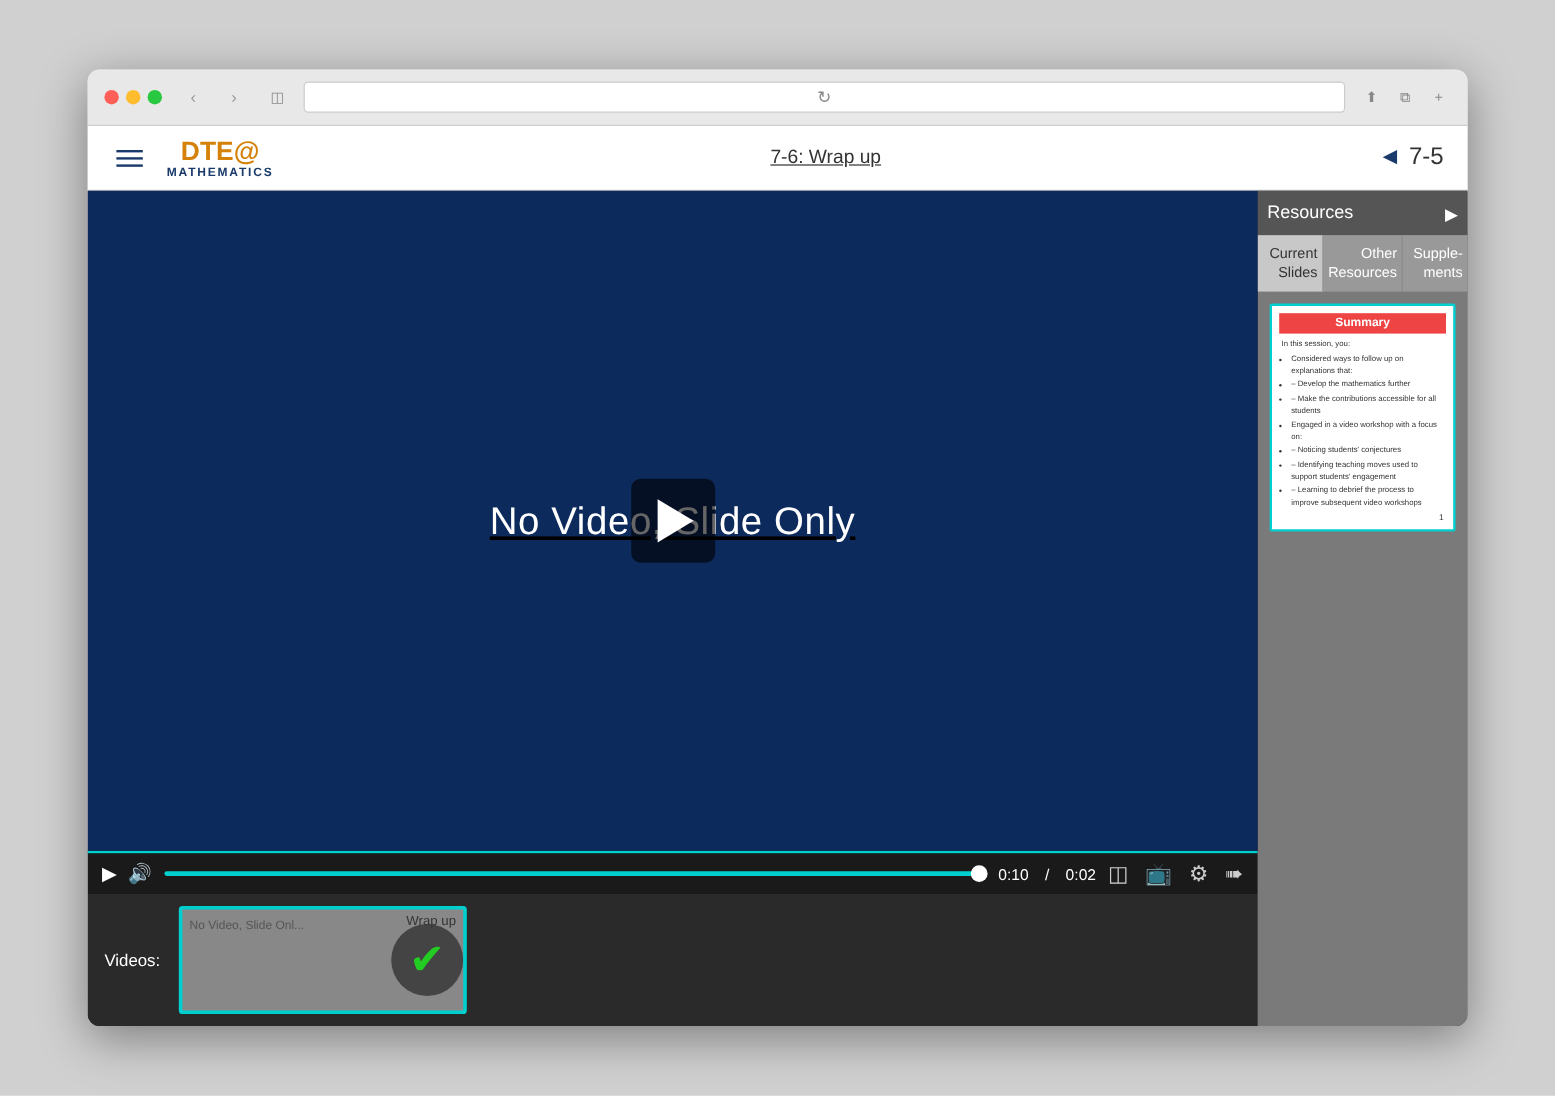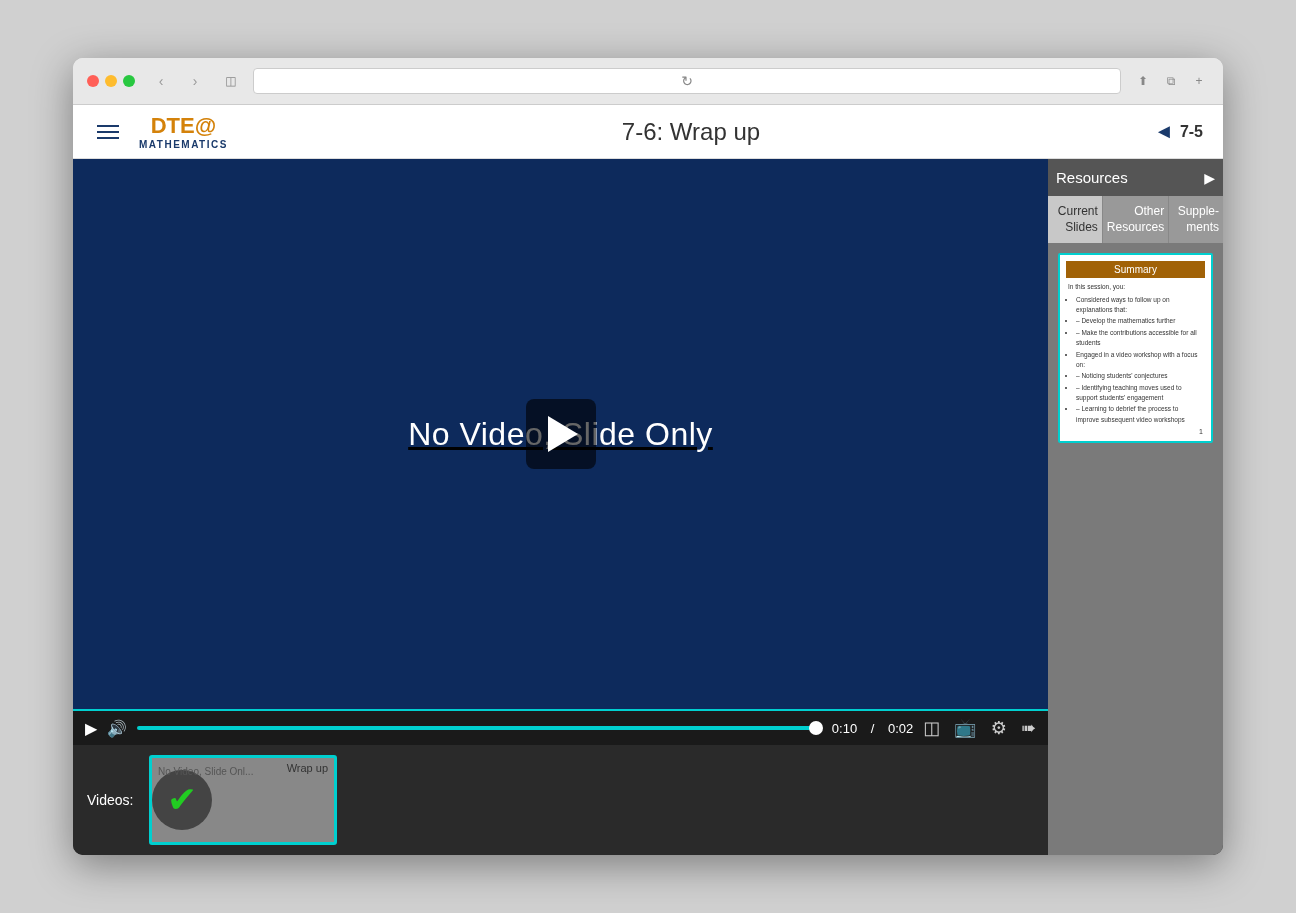--- a/index.html
+++ b/index.html
@@ -78,29 +78,29 @@
       cursor: pointer; margin-right: 16px;
       background: none; border: none; padding: 4px;
     }
     .ham-line { width: 22px; height: 2px; background: #1a3a6b; }
     .logo-area { display: flex; align-items: center; }
     .logo-dte { font-size: 22px; font-weight: 700; color: #d4820a; }
     .logo-sub { font-size: 10px; font-weight: 700; color: #1a3a6b; letter-spacing: 1.5px; }
     .logo-text { display: flex; flex-direction: column; align-items: center; }
     .logo-row { display: flex; align-items: baseline; }
     .header-title {
-      flex: 1; text-align: center; font-size: 24px; color: #333; font-weight: 400;
+      flex: 1; text-align: center; font-size: 16px; color: #333; font-weight: 400; text-decoration: underline;
     }
     .header-nav {
       display: flex; align-items: center; gap: 6px;
     }
     .nav-arrow {
       font-size: 20px; color: #1a3a6b; cursor: pointer;
     }
-    .nav-label { font-size: 16px; color: #333; font-weight: bold; }
+    .nav-label { font-size: 20px; color: #333; }
 
     
     .main-content {
       display: flex;
       background: #1c1c1c;
     }
 
     
     .video-area {
       flex: 1;
@@ -176,26 +176,26 @@
     
     .thumbnails-bar {
       background: #2a2a2a;
       padding: 10px 14px;
       display: flex;
       align-items: center;
       gap: 12px;
     }
     .videos-label { color: white; font-size: 14px; min-width: 50px; }
     .thumbnail {
-      width: 188px; height: 90px;
+      width: 240px; height: 90px;
       background: #888;
       border: 3px solid #00cfcf;
       border-radius: 3px;
       position: relative;
-      display: flex; align-items: center; justify-content: flex-start;
+      display: flex; align-items: center; justify-content: flex-end;
       cursor: pointer;
       overflow: hidden;
     }
     .thumb-text {
       color: #555; font-size: 10px; position: absolute; top: 8px; left: 6px;
     }
     .thumb-title {
       position: absolute; top: 4px; right: 6px;
       color: #333; font-size: 11px; font-weight: 500;
     }
@@ -252,27 +252,27 @@
       background: white;
       border: 2px solid #00cfcf;
       border-radius: 2px;
       padding: 6px;
       cursor: pointer;
     }
     .slide-inner {
       background: white;
     }
     .slide-header-bar {
-      background: #a16207;
+      background: #ef4444;
       color: white;
       font-size: 10px;
       text-align: center;
       padding: 3px;
       margin-bottom: 4px;
-      font-weight: 400;
+      font-weight: 700;
     }
     .slide-content {
       font-size: 6.5px;
       color: #333;
       line-height: 1.6;
       padding: 0 2px;
     }
     .slide-content .slide-intro { margin-bottom: 2px; }
     .slide-content ul { padding-left: 8px; }
     .slide-content li { margin-bottom: 1px; }

